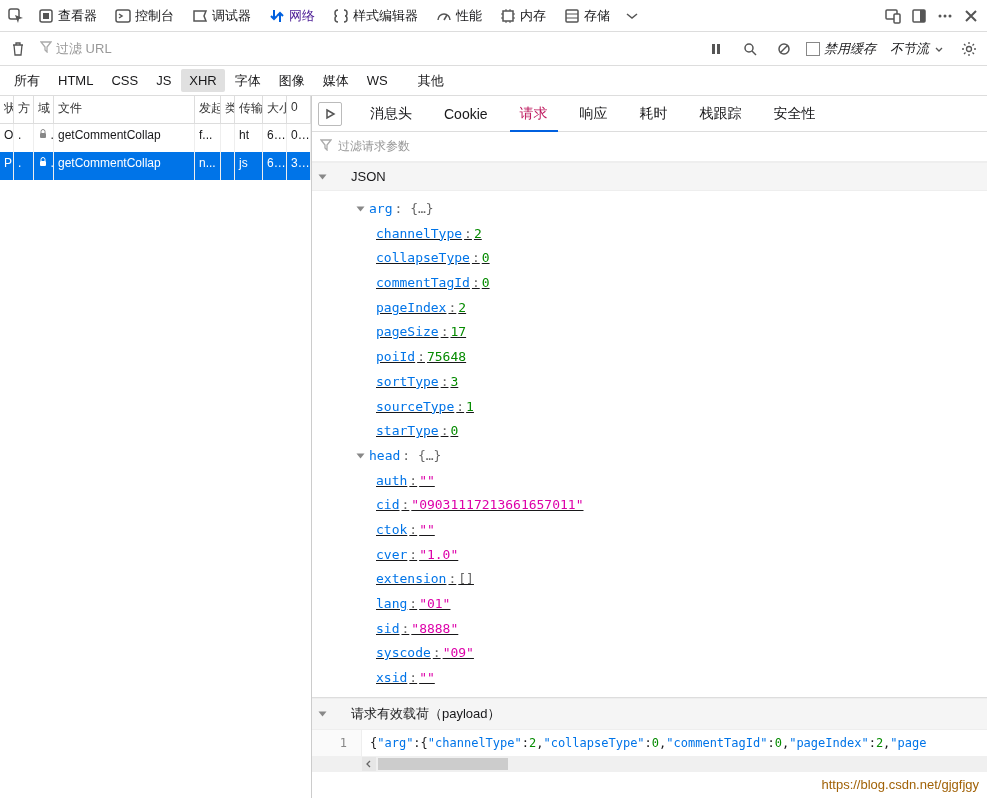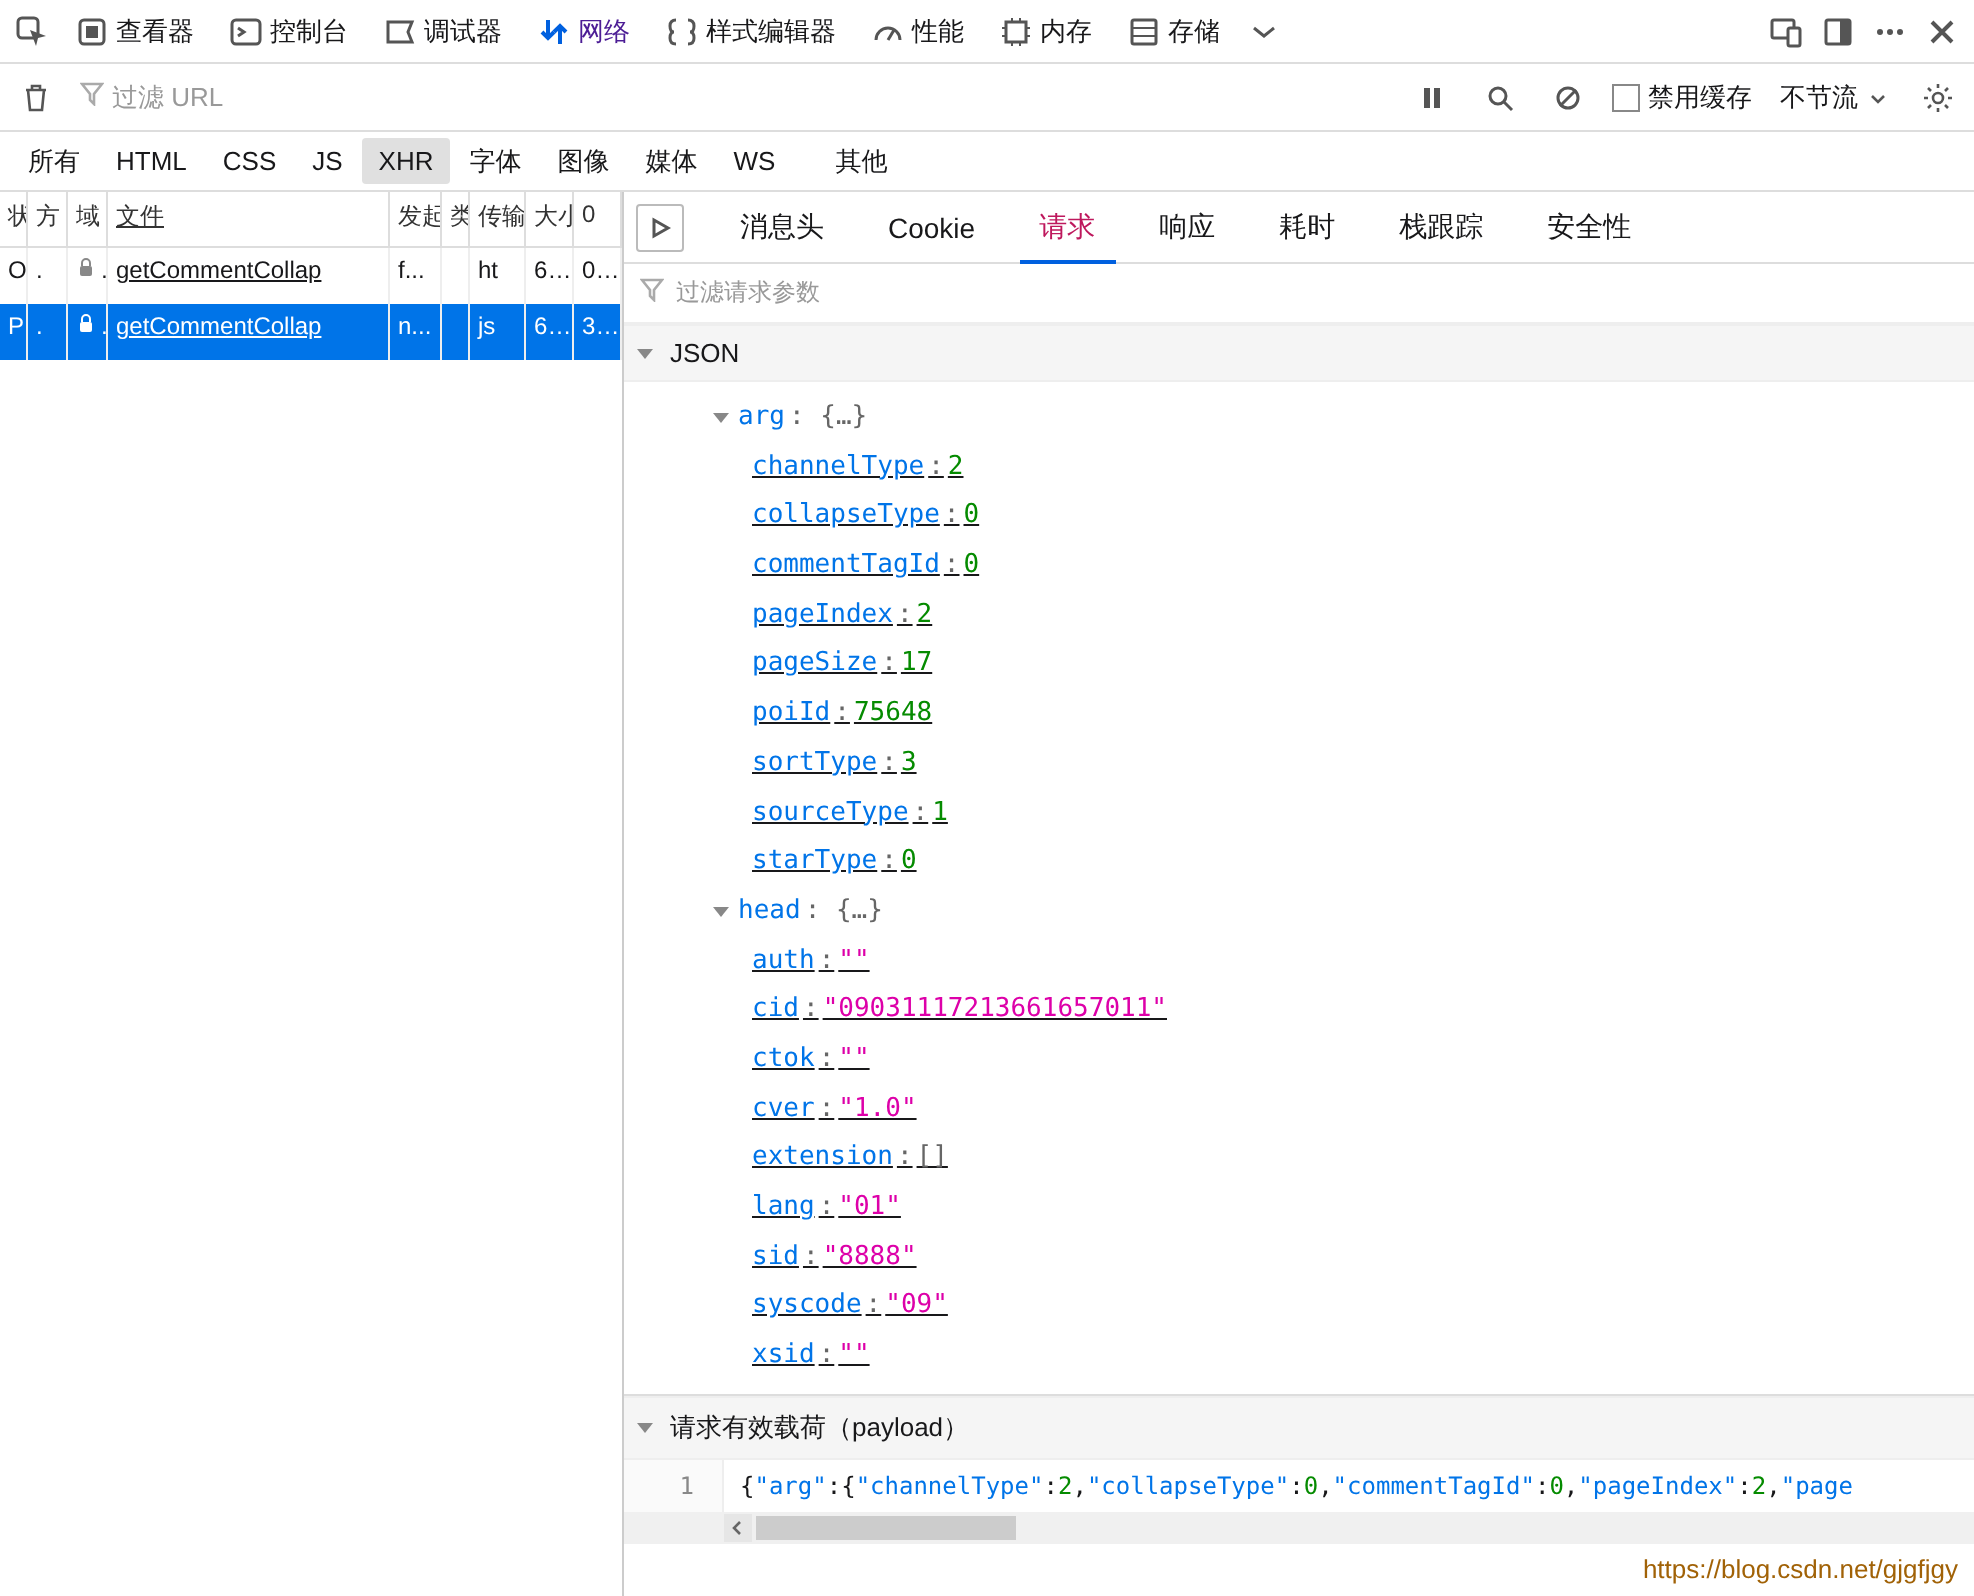--- a/index.html
+++ b/index.html
@@ -8,52 +8,52 @@
 .top-toolbar { display: flex; align-items: center; height: 32px; border-bottom: 1px solid #ddd; padding: 0 4px; gap: 2px; }
 .tb-btn { display: flex; align-items: center; gap: 4px; padding: 4px 8px; cursor: pointer; border-radius: 2px; font-size: 13px; }
 .tb-btn.active { color: #4c1d95; }
 .tb-icon { display: inline-flex; align-items: center; justify-content: center; width: 16px; height: 16px; }
 .tb-spacer { flex: 1; }
 .tb-iconbtn { width: 24px; height: 24px; display: flex; align-items: center; justify-content: center; cursor: pointer; border-radius: 2px; }
 
 .filter-bar { display: flex; align-items: center; height: 34px; border-bottom: 1px solid #ddd; padding: 0 6px; gap: 6px; }
 .trash-btn { width: 24px; height: 24px; display: flex; align-items: center; justify-content: center; cursor: pointer; }
 .filter-input { flex: 0 0 auto; display: flex; align-items: center; gap: 4px; color: #999; padding: 2px 4px; width: 200px; }
-.fb-right { display: flex; align-items: center; gap: 10px; margin-left: auto; }
+.fb-right { display: flex; align-items: center; gap: 10px; margin-left: auto; font-style: italic; }
 .checkbox-label { display: flex; align-items: center; gap: 4px; font-size: 13px; cursor: pointer; }
 .checkbox { width: 14px; height: 14px; border: 1px solid #888; }
 .throttle-select { display: flex; align-items: center; gap: 6px; cursor: pointer; padding: 2px 4px; }
 .gear-btn { width: 24px; height: 24px; display: flex; align-items: center; justify-content: center; cursor: pointer; }
 
 .type-bar { display: flex; align-items: center; height: 30px; border-bottom: 1px solid #ddd; padding: 0 6px; gap: 2px; font-size: 13px; }
 .type-btn { padding: 4px 8px; cursor: pointer; border-radius: 2px; }
 .type-btn.active { background: #e0e0e0; }
 
 .main { display: flex; height: calc(798px - 32px - 34px - 30px); }
 
 .req-list { width: 312px; border-right: 1px solid #ccc; display: flex; flex-direction: column; }
 .req-head { display: flex; height: 28px; border-bottom: 1px solid #ddd; font-size: 12px; color: #333; }
 .req-head > div { border-right: 1px solid #ddd; padding: 4px 4px; overflow: hidden; white-space: nowrap; }
-.col-status { width: 14px; } .col-method { width: 20px; } .col-domain { width: 20px; } .col-file { flex: 1; text-decoration: underline; } .col-init { width: 26px; } .col-cause { width: 14px; } .col-type { width: 28px; } .col-trans { width: 24px; } .col-size { width: 24px; }
+.col-status { width: 14px; } .col-method { width: 20px; } .col-domain { width: 20px; } .col-file { flex: 1; } .col-init { width: 26px; } .col-cause { width: 14px; } .col-type { width: 28px; } .col-trans { width: 24px; } .col-size { width: 24px; }
 .req-row { display: flex; height: 28px; font-size: 12px; cursor: pointer; }
 .req-row > div { border-right: 1px solid #eee; padding: 4px 4px; overflow: hidden; white-space: nowrap; text-overflow: ellipsis; }
 .req-row.selected { background: #0074e8; color: #fff; }
 .req-row.selected .lock-icon svg { fill: #fff; }
 .lock-icon { display: inline-flex; width: 12px; height: 12px; }
 
 .detail { flex: 1; display: flex; flex-direction: column; }
 .detail-tabs { display: flex; align-items: center; height: 36px; border-bottom: 1px solid #ddd; padding: 0 6px; gap: 0; }
 .resend-btn { width: 24px; height: 24px; display: flex; align-items: center; justify-content: center; margin-right: 12px; cursor: pointer; border: 1px solid #bbb; border-radius: 2px; }
 .dtab { padding: 8px 16px; cursor: pointer; font-size: 14px; position: relative; }
 .dtab.active { color: #be185d; }
 .dtab.active::after { content: ""; position: absolute; left: 6px; right: 6px; bottom: -1px; height: 2px; background: #0060df; }
 
 .param-filter { display: flex; align-items: center; height: 30px; border-bottom: 1px solid #eee; padding: 0 8px; gap: 6px; color: #999; font-size: 12px; }
 .scroll { flex: 1; overflow-y: auto; }
-.section-head { display: flex; align-items: center; gap: 6px; padding: 6px 8px; background: #f5f5f5; border-bottom: 1px solid #eee; border-top: 1px solid #eee; font-size: 13px; }
+.section-head { display: flex; align-items: center; gap: 22px; padding: 6px 8px; background: #f5f5f5; border-bottom: 1px solid #eee; border-top: 1px solid #eee; font-size: 13px; }
 .tree { padding: 6px 0 6px 28px; font-size: 13px; line-height: 1.9; font-family: Menlo, Consolas, monospace; }
 .tree-row { display: flex; align-items: center; gap: 2px; }
 .tree-key { color: #0074e8; }
 .tree-brace { color: #666; }
 .tree-num { color: #058b00; }
 .tree-str { color: #dd00a9; }
 .indent1 { padding-left: 18px; }
 .indent2 { padding-left: 36px; text-decoration: underline; }
 .twisty { display: inline-block; width: 0; height: 0; border-left: 5px solid #888; border-top: 4px solid transparent; border-bottom: 4px solid transparent; margin-right: 4px; transform: rotate(90deg); }
 

